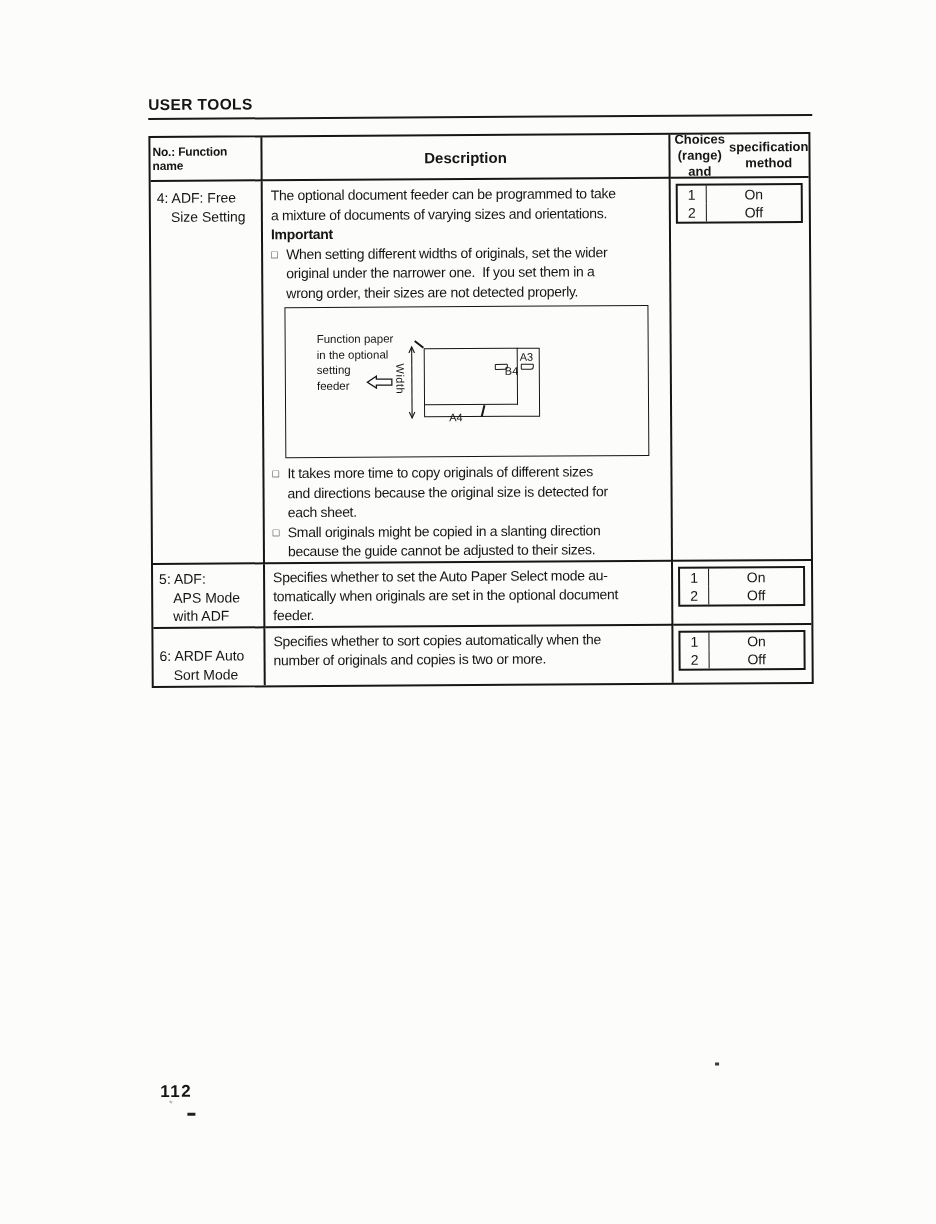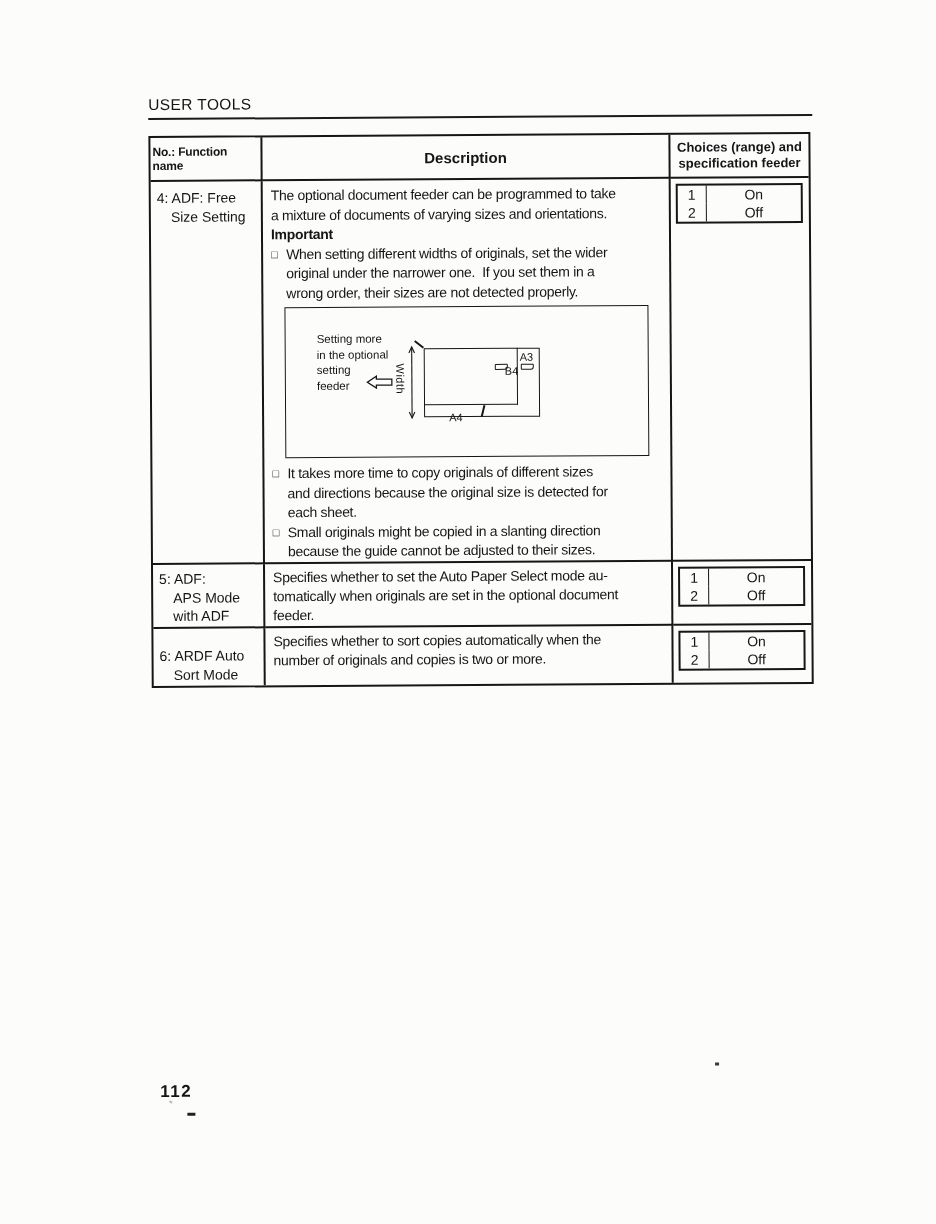--- a/index.html
+++ b/index.html
@@ -7,36 +7,36 @@
     width:936px;height:1224px;position:relative;overflow:hidden;
     background:#fcfcfb;
     font-family:"Liberation Sans","DejaVu Sans",sans-serif;
     color:#151515;
     -webkit-font-smoothing:antialiased;
   }
   .sheet{position:absolute;inset:0;transform:rotate(-0.35deg);transform-origin:480px 400px;}
   .ln{white-space:pre;}
 
   
-  .page-header{position:absolute;left:150px;top:94px;font-size:15.5px;font-weight:normal;letter-spacing:.4px;}
+  .page-header{position:absolute;left:150px;top:94px;font-size:15.5px;font-weight:bold;letter-spacing:.4px;}
   .header-rule{position:absolute;left:150px;top:116px;width:664px;height:2px;background:#1a1a1a;}
 
   
   .doc-table{
     position:absolute;left:150px;top:134px;width:662px;height:552px;
     border:2px solid #161616;box-sizing:border-box;
     display:grid;grid-template-columns:112px 408px 1fr;grid-template-rows:44px 383px 64px 1fr;
   }
   .cell{box-sizing:border-box;overflow:hidden;}
   .br{border-right:2px solid #161616;}
   .bb{border-bottom:2px solid #161616;}
 
   .hdr-fn{display:flex;align-items:center;font-size:12px;font-weight:bold;letter-spacing:-.2px;padding-left:2px;}
   .hdr-desc{display:flex;align-items:center;justify-content:center;font-size:15px;font-weight:bold;}
-  .hdr-choices{display:flex;flex-direction:column;align-items:center;justify-content:center;font-size:13px;font-weight:bold;line-height:16px;text-align:center;}
+  .hdr-choices{display:flex;flex-direction:row;align-items:center;font-size:13px;font-weight:bold;line-height:16px;text-align:center;}
 
   .fn-cell{padding:7px 3px 0 6px;font-size:14px;line-height:19px;}
   .fn-indent{padding-left:14px;}
 
   .desc-cell{padding:5px 0 0 8px;font-size:14px;letter-spacing:-.3px;line-height:19.5px;}
   .important{font-weight:bold;}
   .bullet{display:flex;}
   .bullet .glyph{width:15px;flex:0 0 15px;font-size:11px;line-height:19.5px;}
 
   
@@ -77,21 +77,21 @@
 
   <div class="page-header">USER TOOLS</div>
   <div class="header-rule"></div>
 
   <div class="doc-table">
 
     <div class="cell br bb hdr-fn">No.: Function name</div>
     <div class="cell br bb hdr-desc">Description</div>
     <div class="cell bb hdr-choices">
       <div>Choices (range) and</div>
-      <div>specification feeder</div>
+      <div>specification method</div>
     </div>
 
     <div class="cell br bb fn-cell">
       <div class="ln">4: ADF: Free</div>
       <div class="ln fn-indent">Size Setting</div>
     </div>
     <div class="cell br bb desc-cell">
       <div class="ln">The optional document feeder can be programmed to take</div>
       <div class="ln">a mixture of documents of varying sizes and orientations.</div>
       <div class="ln important">Important</div>
@@ -99,21 +99,21 @@
         <span class="glyph">□</span>
         <div>
           <div class="ln">When setting different widths of originals, set the wider</div>
           <div class="ln">original under the narrower one.  If you set them in a</div>
           <div class="ln">wrong order, their sizes are not detected properly.</div>
         </div>
       </div>
 
       <div class="diagram">
         <div class="diag-caption">
-          <div class="ln">Setting more</div>
+          <div class="ln">Function paper</div>
           <div class="ln">in the optional</div>
           <div class="ln">setting</div>
           <div class="ln">feeder</div>
         </div>
         <svg class="left-arrow" width="27" height="15" viewBox="0 0 27 15">
           <path d="M26 4.5 H10.5 V1.5 L1.5 7.5 L10.5 13.5 V10.5 H26 Z" fill="#ffffff" stroke="#161616" stroke-width="1.3"></path>
         </svg>
         <div class="width-label">Width</div>
         <svg class="v-arrow" width="10" height="74" viewBox="0 0 10 74">
           <line x1="5" y1="2" x2="5" y2="72" stroke="#161616" stroke-width="1.1"></line>

